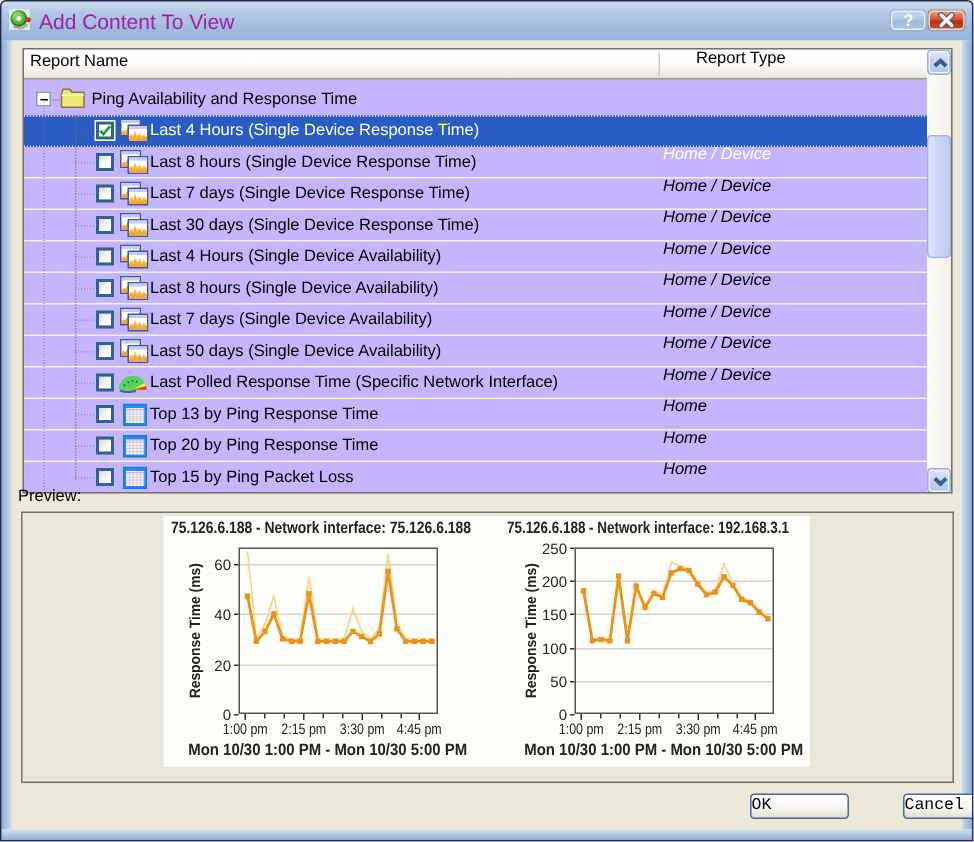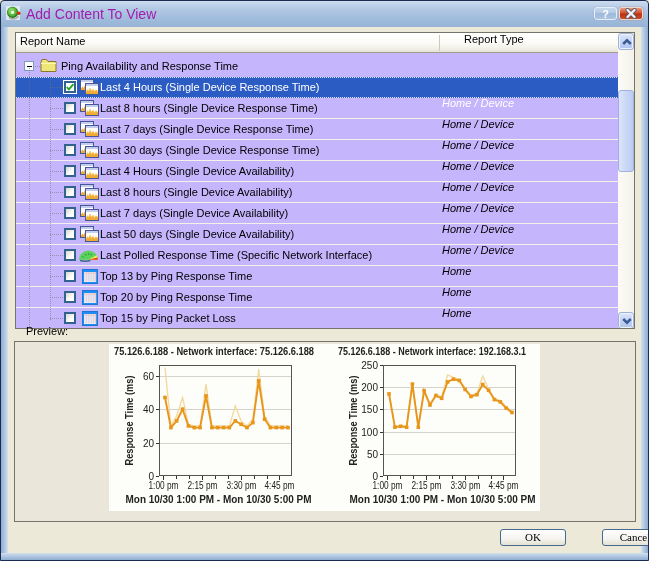--- a/index.html
+++ b/index.html
@@ -54,28 +54,28 @@
 
 
 #sbar { position:absolute; left:602px; top:0; width:17px; height:296px; background:linear-gradient(90deg,#fcfbf6,#f3f1e8); }
 .sbtn { position:absolute; left:0px; width:16px; height:17px; border-radius:3px; border:1px solid #9cb2dc;
   background:linear-gradient(#dde6f9 0%, #c6d5f4 50%, #b0c4ee 100%); box-shadow:inset 0 0 0 1px #eef3fc; }
 .sbtn svg { position:absolute; left:3px; top:4px; }
 #sthumb { position:absolute; left:0px; top:57px; width:16px; height:82px; border-radius:3px; border:1px solid #9cb2e2;
   background:linear-gradient(90deg,#dce6fa 0%, #cad8f6 50%, #bccdf2 100%); }
 
 
-#prevlabel { left:26px; top:325px; font-size:11px; color:#000; }
+#prevlabel { left:12px; top:325px; font-size:11px; color:#000; }
 #prevpanel { left:14px; top:341px; width:622px; height:181px; border:1px solid #75736a; background:#eae7da; }
 #chartpanel { left:109px; top:344px; width:431px; height:167px; background:#fdfdf9; }
 
 
 .xpbtn { position:absolute; width:66px; height:17px; border:1px solid #46698e; border-radius:3px;
   background:linear-gradient(#ffffff 0%, #f4f3ee 60%, #e4e1d2 100%);
-  font-size:11px; color:#000; text-align:center; line-height:15px; font-family:Liberation Serif, serif; }
+  font-size:11px; color:#000; line-height:15px; font-family:Liberation Mono, monospace; }
 #btn-ok { left:500px; top:529px; }
 #btn-cancel { left:602px; top:529px; }
 </style>
 </head>
 <body>
 <div class="abs" id="titlebar"></div>
 <div class="abs" id="edge-l"></div>
 <div class="abs" id="edge-r"></div>
 <div class="abs" id="edge-b"></div>
 <div class="abs" id="content"></div>

